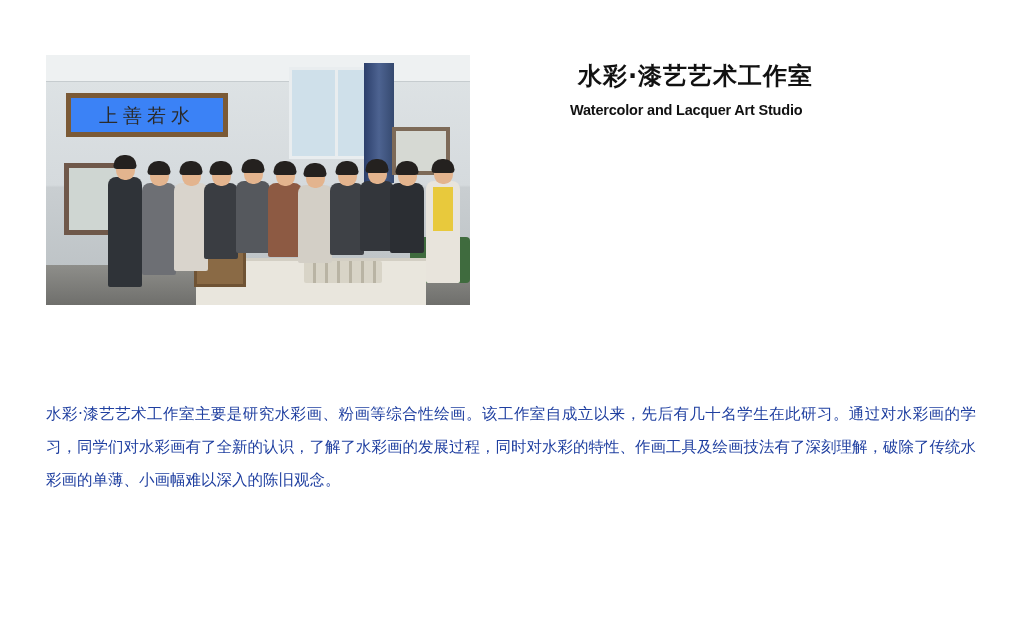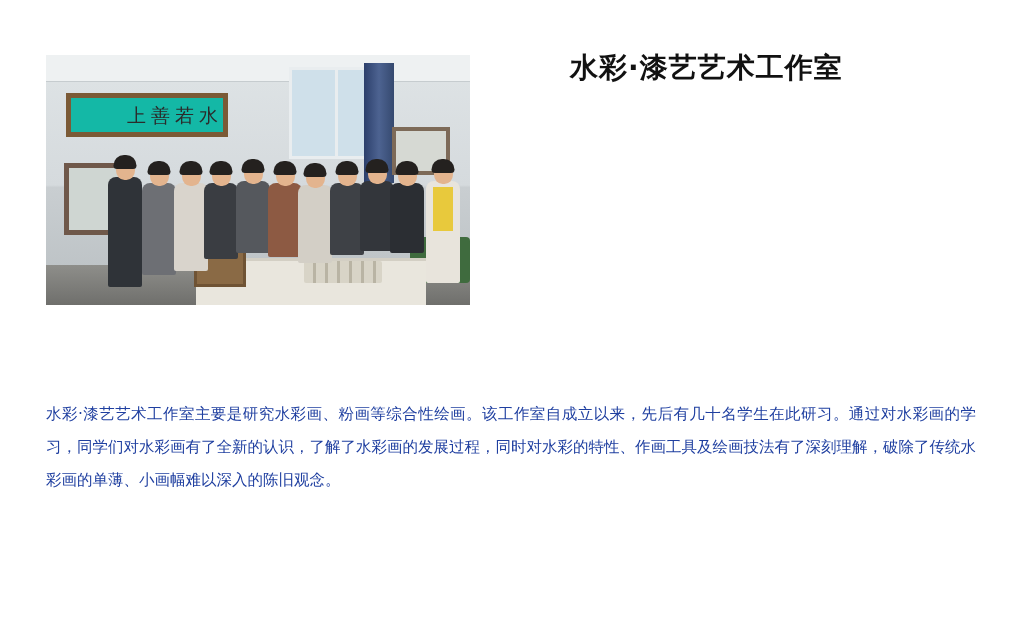--- a/index.html
+++ b/index.html
@@ -66,27 +66,27 @@
     background: #e9edef;
   }
   .ph-curtain {
     position: absolute;
     left: 318px; top: 8px; width: 30px; height: 120px;
     background: linear-gradient(to right, #2c3f6b, #4d6391, #35496f);
   }
   .ph-sign {
     position: absolute;
     left: 20px; top: 38px; width: 162px; height: 44px;
-    background: #14b8a6;
+    background: #3b82f6;
     border: 5px solid #7b5a36;
     box-sizing: border-box;
     color: #2b2b2b;
     font-size: 19px;
     letter-spacing: 5px;
-    text-align: right;
+    text-align: center;
     line-height: 34px;
     font-family: "DejaVu Serif", serif;
   }
   .ph-pic {
     position: absolute;
     left: 18px; top: 108px; width: 66px; height: 72px;
     background: #cfd6d2;
     border: 5px solid #6f584a;
     box-sizing: border-box;
   }
@@ -156,26 +156,26 @@
   }
 
   
   .header-block {
     position: absolute;
     left: 570px;
     top: 50px;
     width: 430px;
   }
   .title-cn {
-    font-size: 28px;
+    font-size: 24px;
     font-weight: bold;
     color: #111111;
     letter-spacing: 1px;
     line-height: 36px;
-    margin: 0;
+    margin: 8px;
     font-family: "DejaVu Sans", sans-serif;
   }
   .title-en {
     font-size: 14.5px;
     font-weight: bold;
     color: #111111;
     margin: 3px 0 0 0;
     letter-spacing: -0.2px;
     font-family: "Liberation Sans", sans-serif;
   }
@@ -284,20 +284,21 @@
       <div class="person" style="left:380px;bottom:22px;">
         <div class="hair"></div>
           <div class="head"></div>
         <div class="body" style="height:102px;background:#e8e4dc;"></div>
         <div style="position:absolute;left:7px;top:24px;width:20px;height:44px;background:#e8c93c;"></div>
       </div>
     </div>
 
     <div class="header-block">
       <h1 class="title-cn">水彩·漆艺艺术工作室</h1>
+      <div class="title-en">Watercolor and Lacquer Art Studio</div>
 
     </div>
   </div>
 
   <div class="body-text">
     <p>水彩·漆艺艺术工作室主要是研究水彩画、粉画等综合性绘画。该工作室自成立以来，先后有几十名学生在此研习。通过对水彩画的学习，同学们对水彩画有了全新的认识，了解了水彩画的发展过程，同时对水彩的特性、作画工具及绘画技法有了深刻理解，破除了传统水彩画的单薄、小画幅难以深入的陈旧观念。</p>
   </div>
 
 </div>
 

